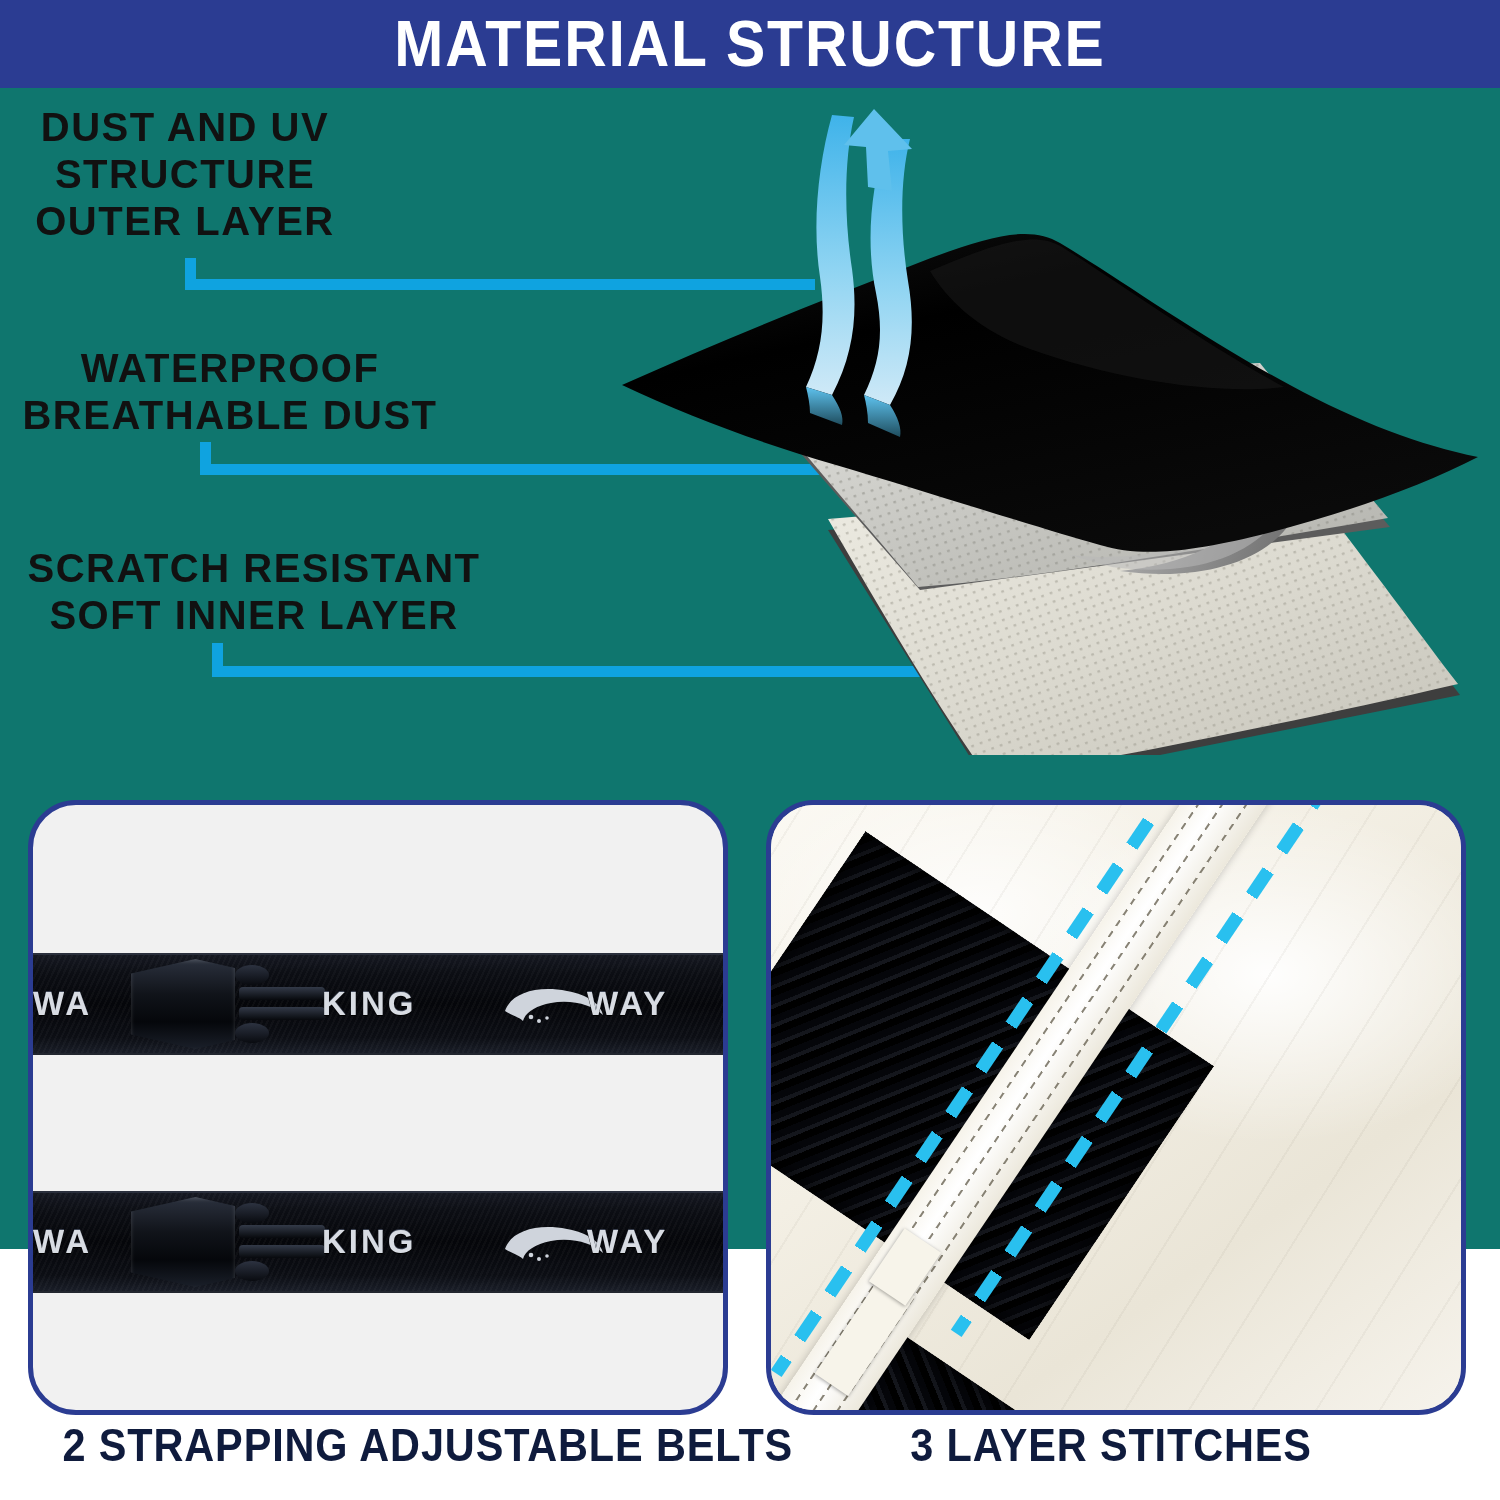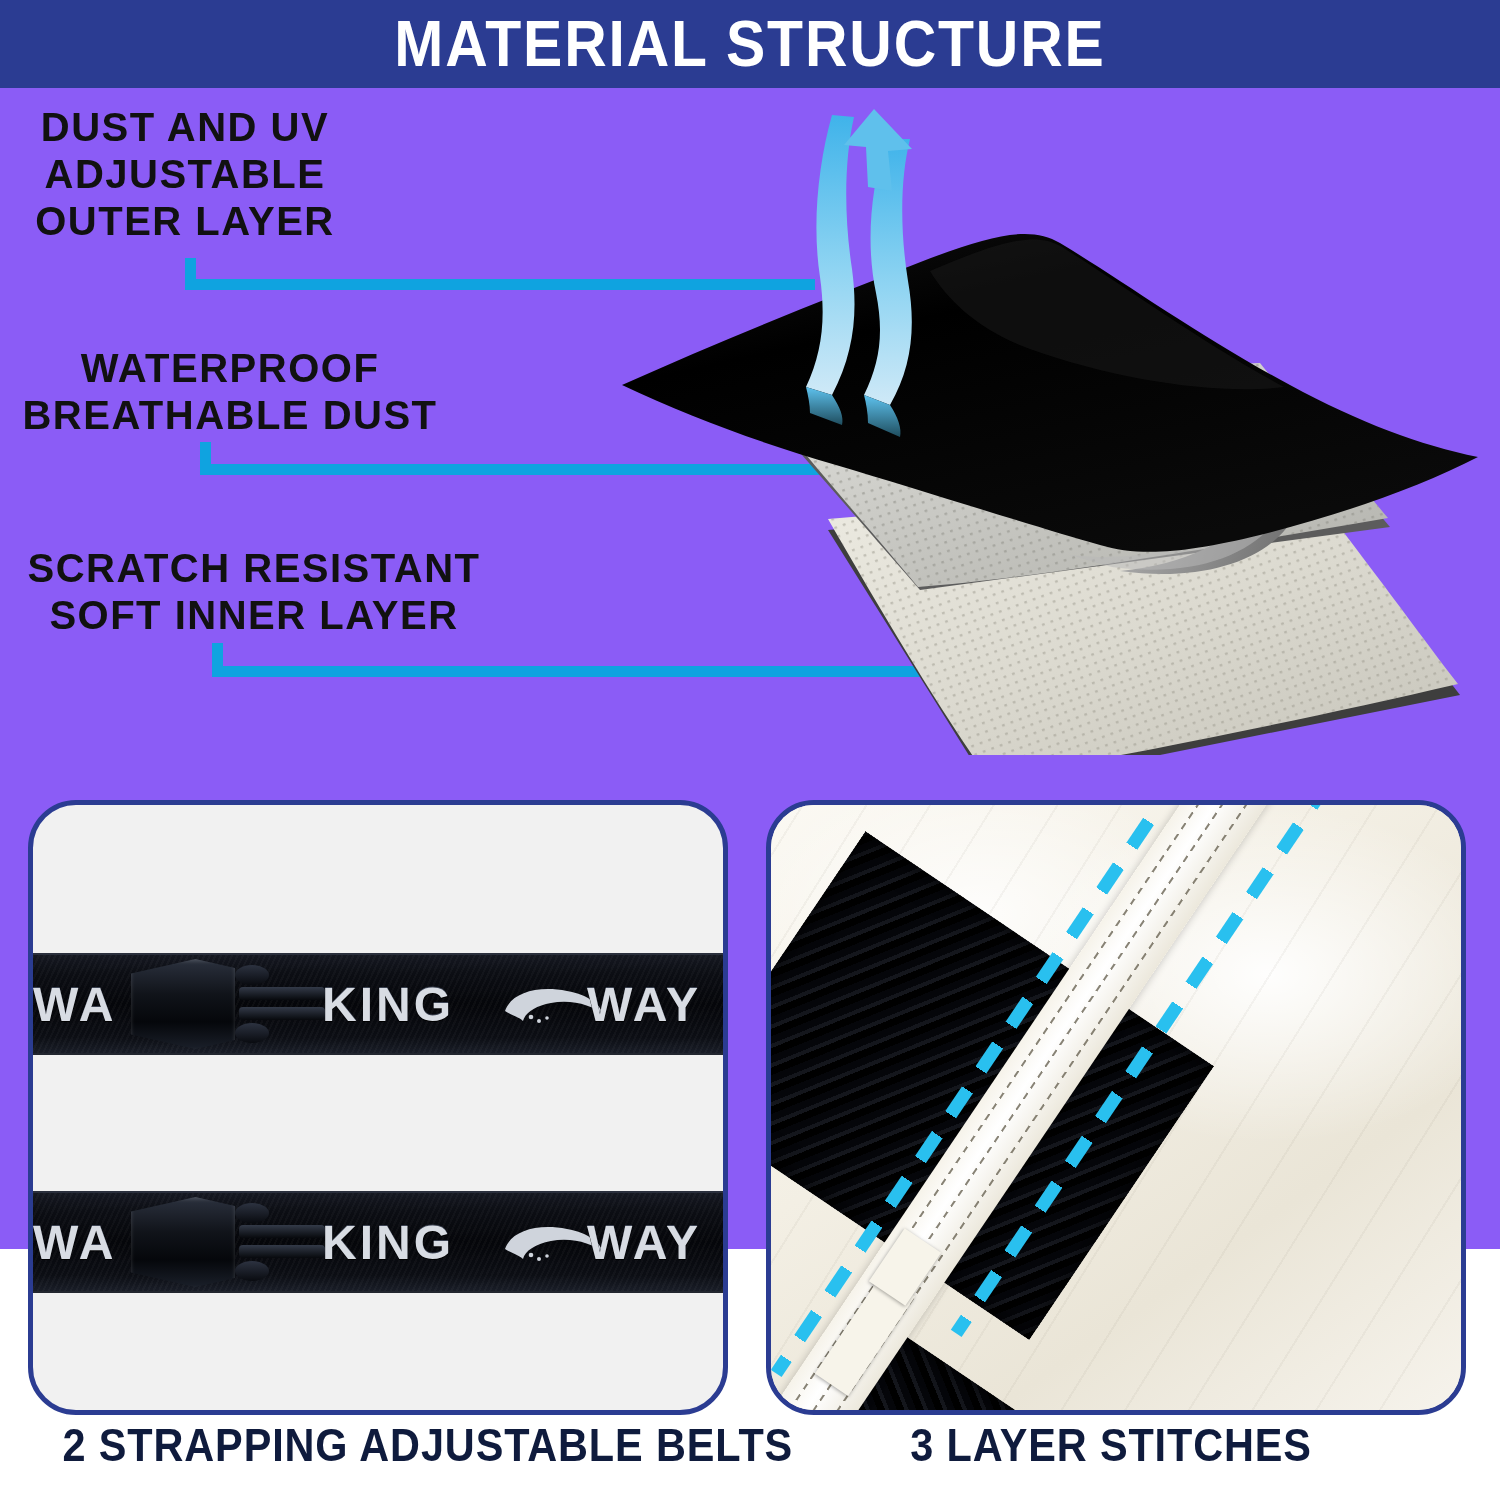--- a/index.html
+++ b/index.html
@@ -1,17 +1,17 @@
 <!DOCTYPE html>
 <html><head>
 <meta charset="utf-8">
 <style>
   html,body{margin:0;padding:0;background:#fff;}
   body{width:1500px;height:1500px;font-family:"Liberation Sans",sans-serif;overflow:hidden;}
-  #root{position:relative;width:1500px;height:1249px;background:#8b5cf6;}
+  #root{position:relative;width:1500px;height:1249px;background:#0f766e;}
 
   
   .header-bar{position:absolute;left:0;top:0;width:1500px;height:88px;background:#2b3c92;}
   .header-title{position:absolute;left:0;top:0;width:1500px;height:88px;
     display:flex;align-items:center;justify-content:center;
     color:#ffffff;font-size:64px;font-weight:bold;letter-spacing:2px;
     font-family:"Liberation Sans Narrow","Liberation Sans",sans-serif;
     transform:scaleX(.92);transform-origin:center;white-space:nowrap;}
 
   
@@ -38,21 +38,21 @@
 
   
   .strap{position:absolute;left:-6px;width:706px;height:98px;
     background:linear-gradient(180deg,#151821 0%,#0c0e14 18%,#05060a 50%,#0c0e14 84%,#191d27 100%);
     border-top:2px solid #2a2f3c;border-bottom:2px solid #22262f;}
   .strap-1{top:148px;}
   .strap-2{top:386px;}
   .strap .weave{position:absolute;inset:0;opacity:.30;
     background:repeating-linear-gradient(115deg,rgba(255,255,255,.10) 0 2px,rgba(0,0,0,0) 2px 5px);}
   .strap .txt{position:absolute;top:0;height:98px;display:flex;align-items:center;
-    color:#d8dce3;font-size:48px;font-weight:bold;letter-spacing:3px;
+    color:#d8dce3;font-size:33px;font-weight:bold;letter-spacing:3px;
     font-family:"Liberation Sans",sans-serif;
     text-shadow:0 1px 0 #000,0 -1px 0 #3a4150;}
   .txt-wa{left:6px;}
   .txt-king{left:295px;}
   .txt-way{left:560px;}
   .swoosh{position:absolute;top:22px;left:470px;width:110px;height:56px;}
   .buckle{position:absolute;top:4px;height:90px;
     background:linear-gradient(180deg,#2b313e 0%,#101319 40%,#05070b 70%,#1a1f29 100%);
     border-radius:9px;box-shadow:inset 0 2px 4px rgba(255,255,255,.18),0 2px 4px rgba(0,0,0,.6);}
   .buckle-body{left:104px;width:104px;clip-path:polygon(0 16%,62% 0,100% 10%,100% 90%,62% 100%,0 84%);}
@@ -90,21 +90,21 @@
 </style>
 </head>
 <body>
 
 <div id="root">
 
   <div class="header-bar"></div>
   <div class="header-title">MATERIAL STRUCTURE</div>
 
   <div class="label lbl-1">DUST AND UV
-ADJUSTABLE
+STRUCTURE
 OUTER LAYER</div>
   <div class="label lbl-2">WATERPROOF
 BREATHABLE DUST</div>
   <div class="label lbl-3">SCRATCH RESISTANT
 SOFT INNER LAYER</div>
 
   <div class="conn" style="left:185px;top:258px;width:630px;height:32px;">
     <div class="vert" style="height:32px;"></div>
     <div class="horiz" style="width:630px;"></div>
   </div>

